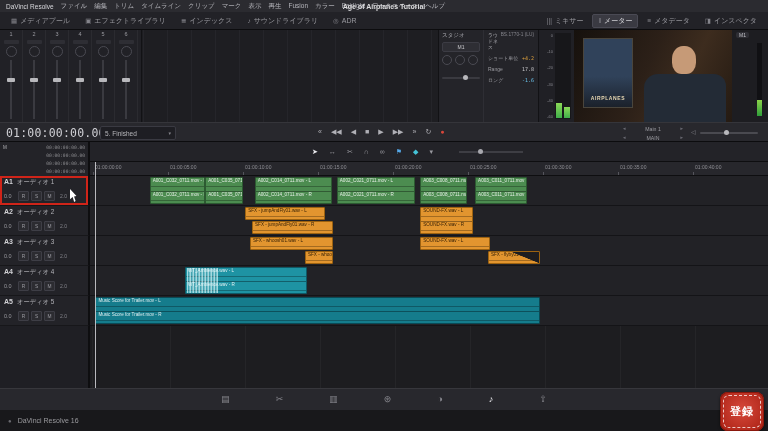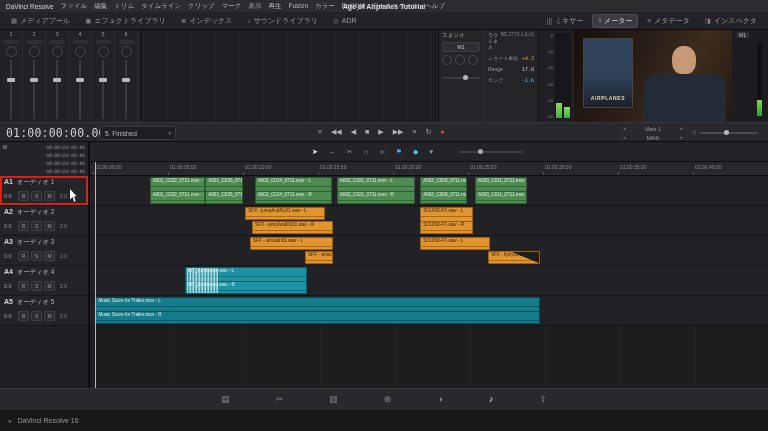--- a/index.html
+++ b/index.html
@@ -638,14 +638,17 @@
         <span class="pic active">♪</span>
         <span class="pic">⇪</span>
       </div>
   </div>
 
   <div class="statusbar">
     <span class="st-ic">●</span>
     <span>DaVinci Resolve 16</span>
   </div>
 
+  <div class="stamp">
+    <span>登録</span>
+  </div>
 
 </div>
 
 </body></html>

